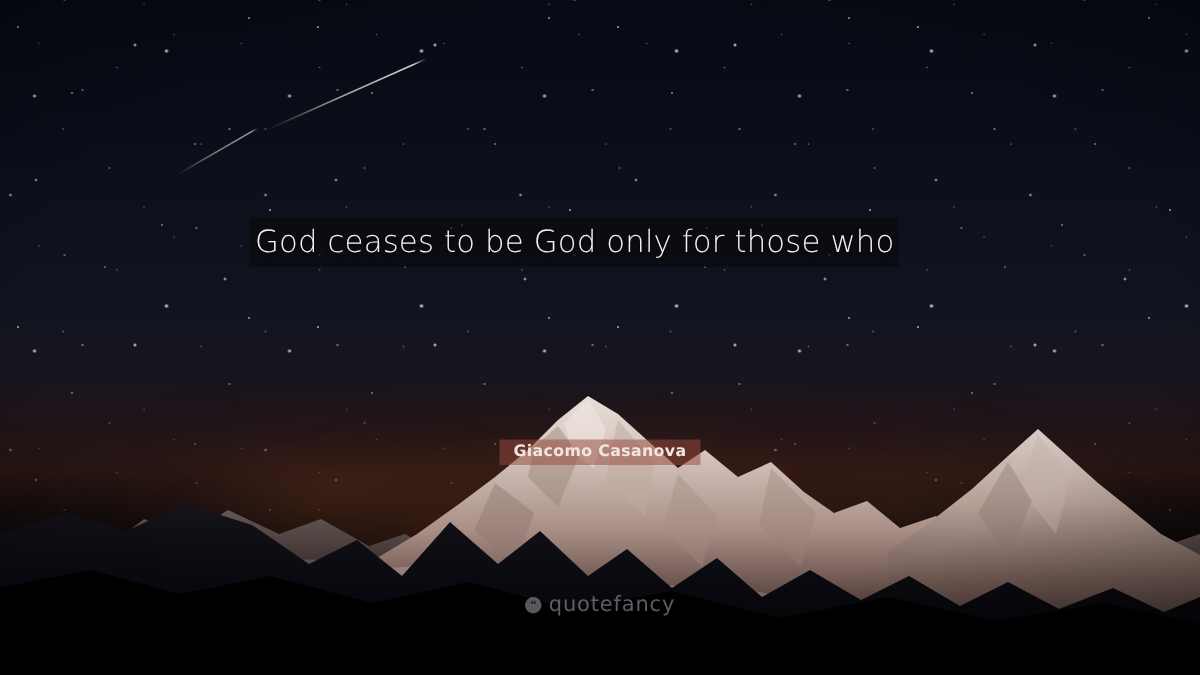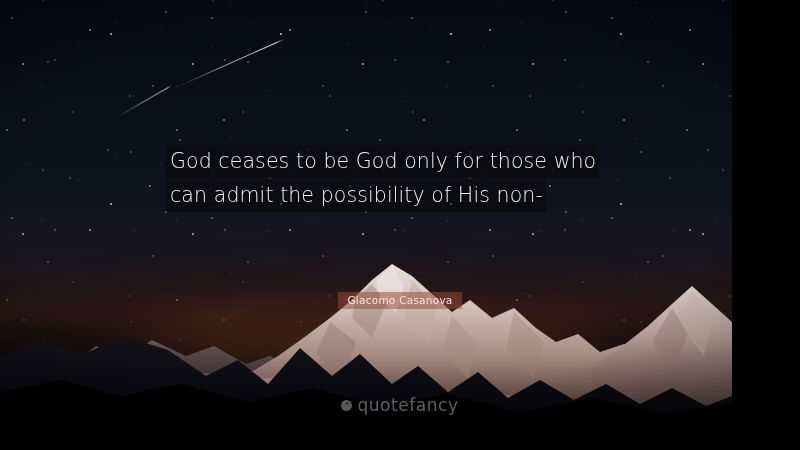--- a/index.html
+++ b/index.html
@@ -2,21 +2,21 @@
 <html><head>
 <meta charset="utf-8">
 <style>
   html, body {
     margin: 0;
     padding: 0;
     background: #000;
   }
   #stage {
     position: relative;
-    width: 732px;
+    width: 800px;
     height: 450px;
     overflow: hidden;
     font-family: "DejaVu Sans", "Liberation Sans", sans-serif;
     background: #05070f;
   }
 
   
   .sky-base {
     position: absolute;
     inset: 0;
@@ -179,21 +179,21 @@
     left: 0;
     top: 289px;
     width: 800px;
     text-align: center;
   }
   #attribution .chip {
     display: inline-block;
     background: rgba(150,74,62,0.52);
     color: #efe6e2;
     font-size: 10.5px;
-    font-weight: 400;
+    font-weight: 700;
     letter-spacing: .25px;
     padding: 2px 9px 3px;
   }
 
   
   #watermark {
     position: absolute;
     left: 0;
     top: 395px;
     width: 800px;
@@ -211,21 +211,21 @@
     align-items: center;
     justify-content: center;
     font-size: 7px;
     line-height: 1;
     color: #4a5560;
     font-weight: 700;
     letter-spacing: -.5px;
   }
   #watermark .mark-text {
     color: #d7dde3;
-    font-size: 17px;
+    font-size: 14px;
     letter-spacing: .55px;
     font-weight: 400;
   }
 
   
   .vignette {
     position: absolute; inset: 0;
     background: radial-gradient(ellipse 85% 80% at 50% 46%,
       rgba(0,0,0,0) 55%, rgba(0,0,0,.30) 84%, rgba(0,0,0,.55) 100%);
     pointer-events: none;
@@ -303,21 +303,20 @@
       </linearGradient>
     </defs>
     <path d="M0,76 L44,62 L84,74 L124,56 L168,70 L206,96 L238,80 L268,104 L300,68 L332,96 L360,74 L392,104 L418,86 L448,112 L478,92 L508,118 L540,100 L574,120 L606,104 L640,124 L672,108 L706,126 L742,112 L776,128 L800,118 L800,170 L0,170 Z" fill="url(#foreGrad)"></path>
     <path d="M0,112 L60,100 L120,116 L180,104 L248,122 L312,108 L380,126 L448,114 L520,132 L592,118 L664,134 L736,122 L800,136 L800,170 L0,170 Z" fill="#000000" opacity="0.92"></path>
   </svg>
 
   <div class="vignette"></div>
 
   <div id="quote-block">
     <div class="quote-line">God ceases to be God only for those who</div>
-    <div class="quote-line">can admit the possibility of His non-</div>
   </div>
 
   <div id="attribution">
     <span class="chip">Giacomo Casanova</span>
   </div>
 
   <div id="watermark">
     <span class="mark-badge">❝</span>
     <span class="mark-text">quotefancy</span>
   </div>

